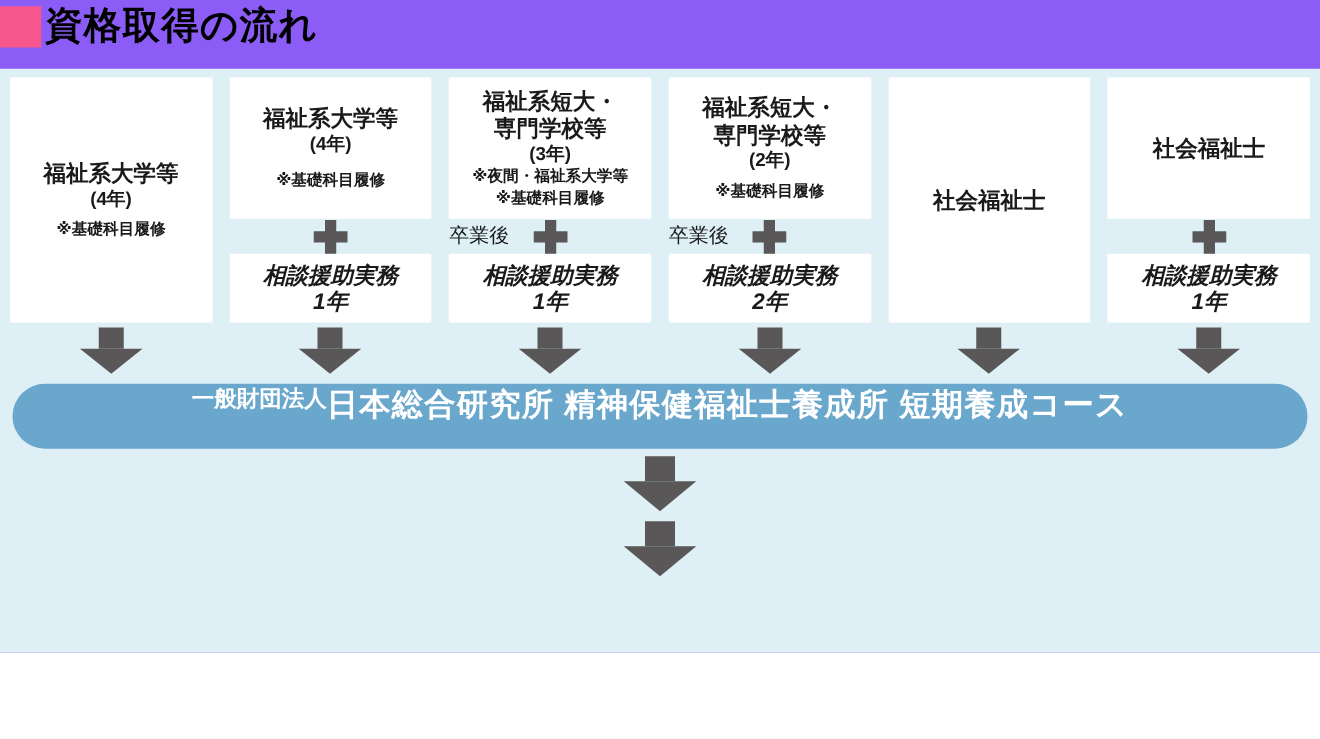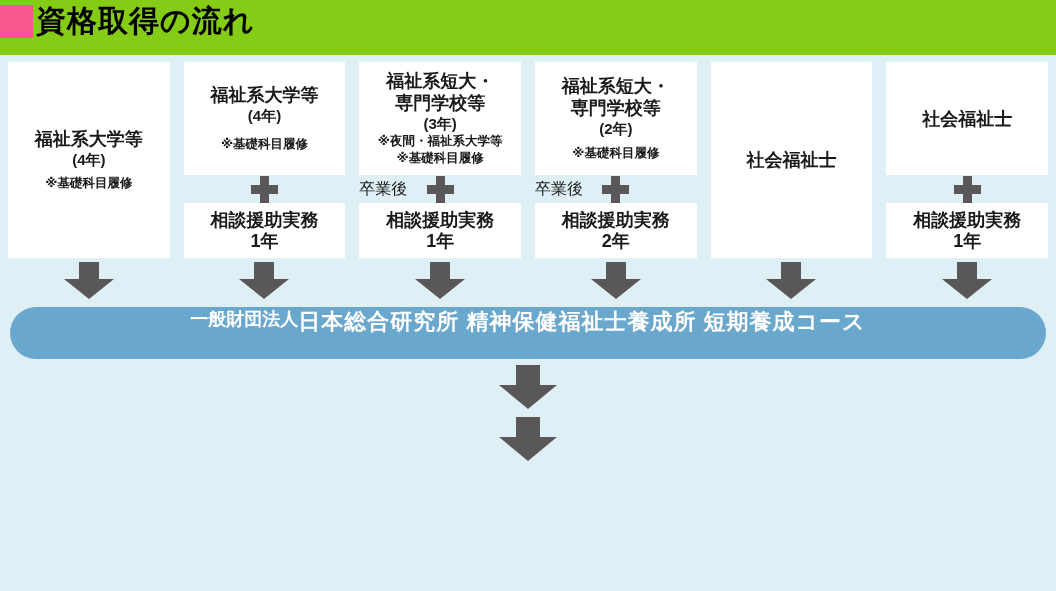--- a/index.html
+++ b/index.html
@@ -1,35 +1,35 @@
 <!DOCTYPE html>
 <html><head>
 <meta charset="utf-8">
 <style>
   * { margin:0; padding:0; box-sizing:border-box; }
   body { background:#fff; }
   .page {
-    position:relative; width:1056px; height:591px; background:#84cc16;
+    position:relative; width:1056px; height:522px; background:#8b5cf6;
     font-family:"Liberation Sans","DejaVu Sans",sans-serif; overflow:hidden;
   }
   
   .title-row { position:absolute; top:2px; left:0; display:flex; align-items:center; height:38px; }
   .title-square { width:33px; height:33px; background:#f7578c; flex:0 0 auto; }
   .title-text { font-size:30px; font-weight:bold; color:#000; letter-spacing:1px; margin-left:3px; line-height:38px; }
 
   
   .panel { position:absolute; top:55px; left:0; width:1056px; height:536px; background:#def0f6; }
 
   .columns { display:grid; grid-template-columns:repeat(6,1fr); gap:14px; padding:7px 8px 0 8px; }
   .column { display:flex; flex-direction:column; align-items:center; }
 
   .box { background:#ffffff; width:100%; display:flex; flex-direction:column; align-items:center; justify-content:center; text-align:center; color:#1a1a1a; }
   .box-tall { height:196px; }
   .box-top  { height:113px; }
-  .box-bottom { height:55px; }
+  .box-bottom { height:55px;font-style:italic; }
 
   .box-title { font-size:18px; font-weight:bold; line-height:22px; }
   .box-years { font-size:15px; font-weight:bold; line-height:19px; }
   .box-note  { font-size:12.5px; font-weight:bold; line-height:17px; }
   .note-gap  { margin-top:11px; }
   .single-center .box-note { margin-top:6px; }
   .practice-line { font-size:18px; font-weight:bold; line-height:21px; }
 
   
   .plus-row { position:relative; width:100%; height:28px; display:flex; align-items:flex-end; justify-content:center; }
@@ -45,21 +45,21 @@
   .arrow-down .head { width:0; height:0; border-left:25px solid transparent; border-right:25px solid transparent; border-top:20px solid #595757; }
   .big-arrow { margin:6px auto 4px auto; width:60px; }
   .big-arrow .stem { width:24px; height:20px; background:#595757; }
   .big-arrow .head { border-left:29px solid transparent; border-right:29px solid transparent; border-top:24px solid #595757; }
   .big-arrow2 { margin:8px auto 0 auto; }
 
   
   .bar { margin:0 10px; display:flex; align-items:flex-start; justify-content:center; color:#ffffff; text-align:center; white-space:nowrap; }
   .bar-blue { margin-top:8px; height:52px; border-radius:26px; background:#6aa7cd; }
   .bar-blue .prefix { font-size:18px; font-weight:bold; }
-  .bar-blue .main { font-size:22px; font-weight:bold; letter-spacing:1px; }
+  .bar-blue .main { font-size:25px; font-weight:bold; letter-spacing:1px; }
   .bar-green { height:55px; border-radius:27px; background:#44b294; font-size:24px; font-weight:bold; letter-spacing:2px; }
   .bar-pink  { height:55px; border-radius:27px; background:#f2548c; font-size:24px; font-weight:bold; letter-spacing:2px; }
 </style>
 </head>
 <body>
 
 <div class="page">
 
   <div class="title-row">
     <div class="title-square"></div>

